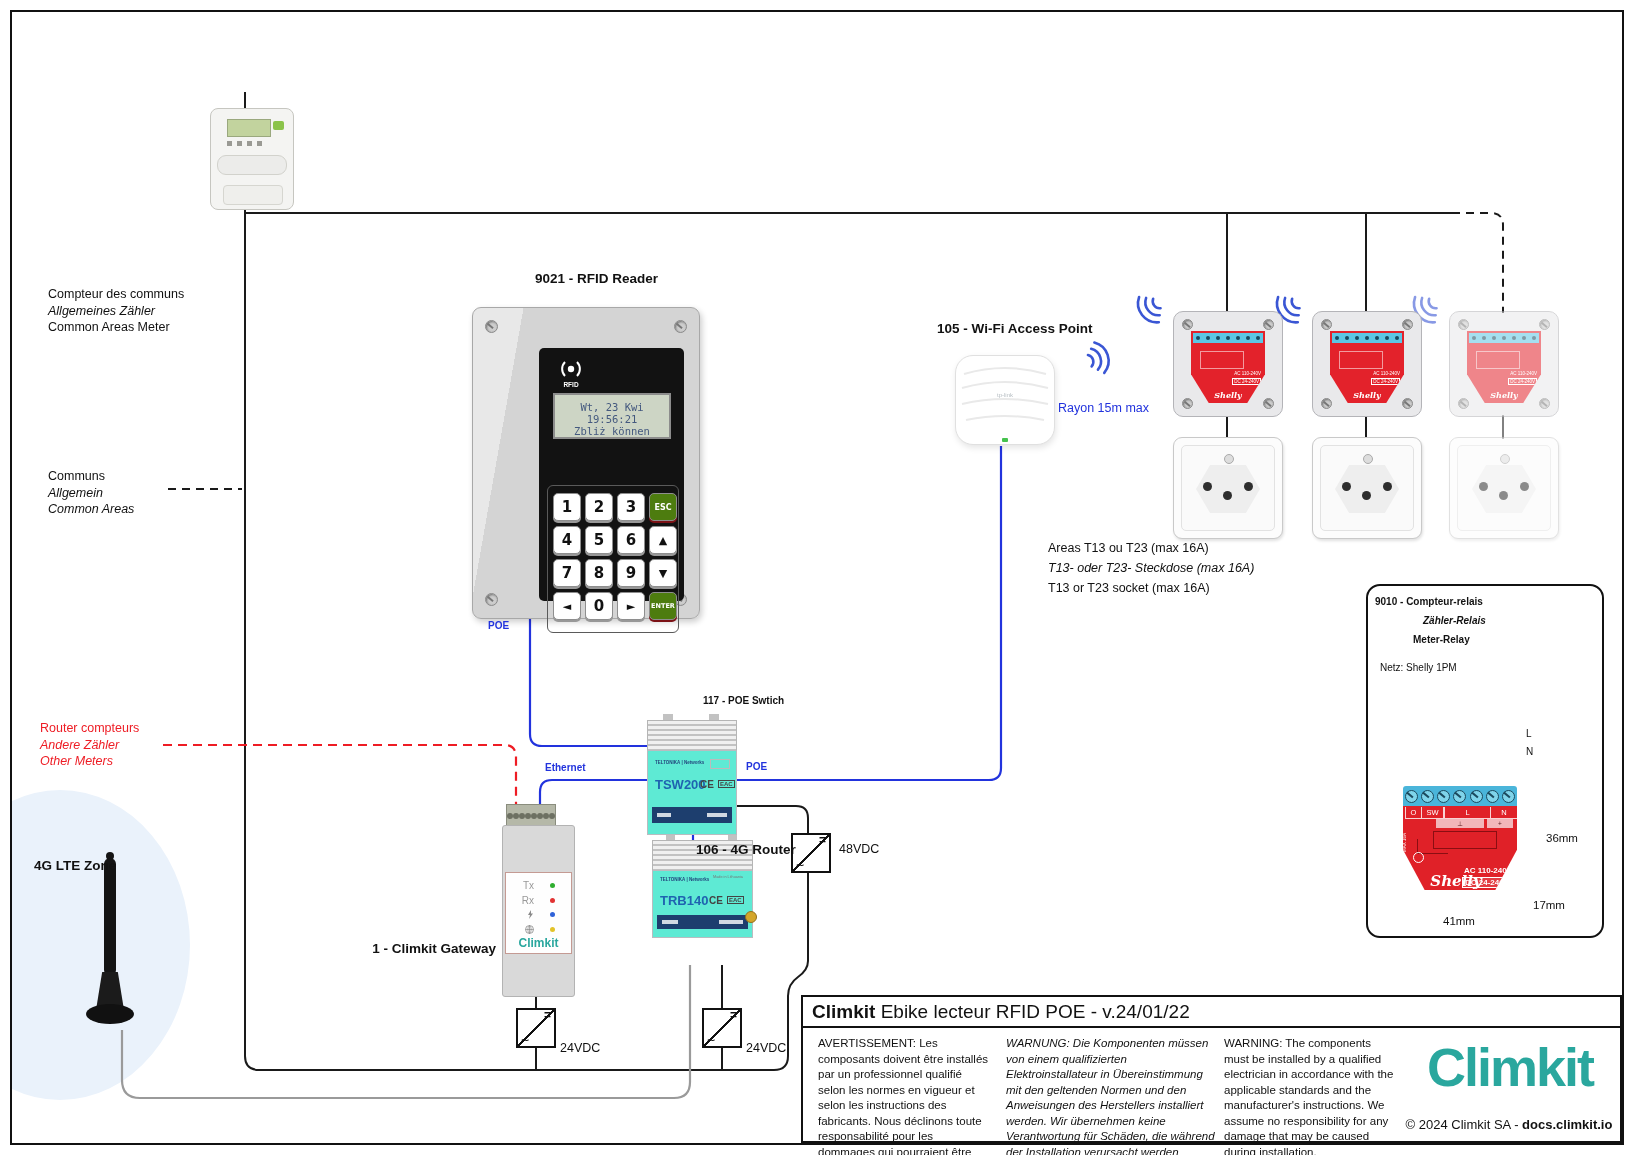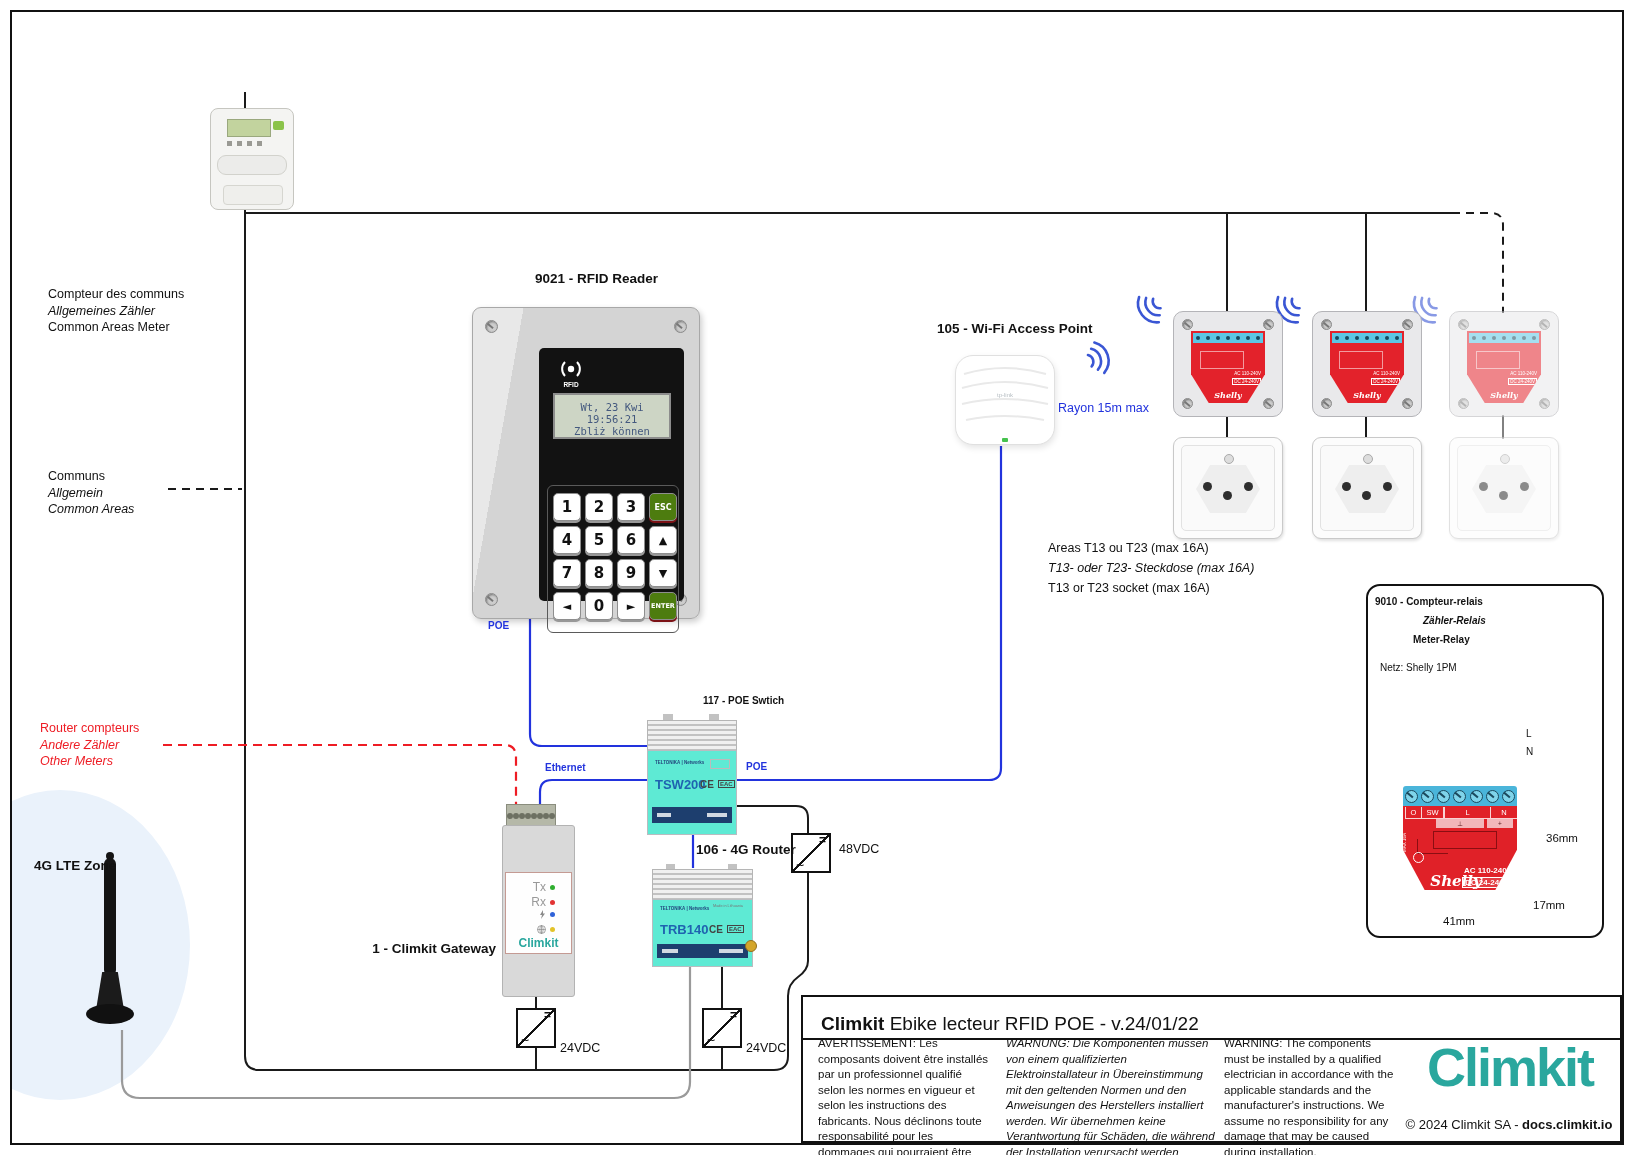--- a/index.html
+++ b/index.html
@@ -20,21 +20,21 @@
   .dev{z-index:3}
   .scr{position:absolute;width:11px;height:11px;border-radius:50%;background:#cdcdcd;border:1px solid #8a8a8a;box-shadow:inset 1px 1px 2px #777}
   .scr:after{content:"";position:absolute;left:1px;top:4px;width:7px;height:1.5px;background:#777;transform:rotate(40deg)}
   
   .keys{display:grid;grid-template-columns:repeat(4,28px);grid-auto-rows:28px;gap:5px 4px}
   .key{background:#fff;border:1px solid #8e8e8e;border-radius:5px;font-weight:bold;font-size:15px;display:flex;align-items:center;justify-content:center;box-shadow:0 2px 0 #989898;font-family:"DejaVu Sans",sans-serif;color:#111}
   .key.kred{background:#4d7c0f;color:#fff;font-size:8px;box-shadow:0 2px 0 #7c1216}
   .key.karr{font-size:11px}
   .key.kxs{font-size:6.5px}
   
-  .gwrow{position:absolute;right:16px;display:flex;align-items:center;gap:4px;font-size:12px;color:#999}
+  .gwrow{position:absolute;right:16px;display:flex;align-items:center;gap:16px;font-size:10px;color:#999}
   .dot{width:5px;height:5px;border-radius:50%;display:inline-block}
   
   .sbox{width:108px;height:104px;background:#e9e9eb;border:1.5px solid #b4b4b8;border-radius:10px;position:absolute}
   .sbox .scr{width:9px;height:9px}
   .sred{position:absolute;left:17px;top:19px;width:74px;height:72px;background:#e3222b;clip-path:polygon(0 0,100% 0,100% 60%,76% 100%,24% 100%,0 60%)}
   .sstrip{position:absolute;left:2px;top:2px;right:2px;height:10px;background:#5cc6e4;display:flex;justify-content:space-around;align-items:center}
   .tdot{width:4px;height:4px;border-radius:50%;background:#174a60}
   .sdia{position:absolute;left:9px;top:20px;width:42px;height:16px;border:1px solid rgba(255,255,255,.55)}
   .sac{position:absolute;right:4px;top:40px;font-size:4.5px;color:#fff;white-space:nowrap}
   .sdc{position:absolute;right:4px;top:47px;font-size:4.5px;color:#fff;border:.5px solid #fff;padding:0 1px;white-space:nowrap}
@@ -67,21 +67,21 @@
   .shcell{border-left:1px solid rgba(255,255,255,.8);border-bottom:1px solid rgba(255,255,255,.8);text-align:center;height:11px;line-height:11px}
   .pink{position:absolute;height:9px;background:#f2b6ba;color:#58191c;font-size:6.5px;text-align:center;line-height:9px}
   .shdia{position:absolute;left:30px;top:25px;width:62px;height:16px;border:1px solid rgba(70,0,0,.55)}
   .shdia2{position:absolute;left:14px;top:33px;width:30px;height:14px;border-left:1px solid rgba(70,0,0,.55);border-bottom:1px solid rgba(70,0,0,.55)}
   .shmax{position:absolute;left:-8px;top:34px;font-size:4.5px;color:#fff;transform:rotate(-90deg)}
   .shac{position:absolute;right:5px;top:60px;font-size:8px;font-weight:bold;color:#fff;white-space:nowrap}
   .shdc{position:absolute;right:5px;top:71px;font-size:8px;font-weight:bold;color:#fff;border:1px solid #fff;background:rgba(255,255,255,.12);padding:0 2px;white-space:nowrap}
   .shbrand{position:absolute;left:0;right:8px;bottom:0;text-align:center;color:#fff;font-family:"DejaVu Serif",serif;font-style:italic;font-weight:bold;font-size:15px}
   
   .tblock{left:801px;top:995px;width:817px;height:144px;border:2px solid #111;background:#fff;z-index:8}
-  .tbtitle{position:absolute;left:0;top:12px;right:0;height:29px;border-bottom:2px solid #111;line-height:29px;padding-left:18px;font-size:19px;white-space:nowrap}
+  .tbtitle{position:absolute;left:0;top:0;right:0;height:29px;border-bottom:2px solid #111;line-height:29px;padding-left:9px;font-size:19px;white-space:nowrap}
   .warn{position:absolute;font-size:11.5px;line-height:15.5px;color:#111;z-index:8}
   .logo{color:#2aa79e;font-size:54px;font-weight:bold;letter-spacing:-2px;line-height:54px}
 </style>
 </head>
 <body>
 
 <div class="canvas">
 
   <div class="abs clip">
     <div class="blob"></div>
@@ -417,21 +417,21 @@
       <div class="abs bluestrip" style="left:4px;top:56px;width:80px;height:16px">
         <div class="wm" style="left:5px;top:6px;width:14px"></div>
         <div class="wm" style="right:5px;top:6px;width:20px"></div>
       </div>
     </div>
   </div>
   <div class="abs lbl b blue t13" style="left:545px;top:760px;z-index:4">Ethernet</div>
   <div class="abs lbl b blue t13" style="left:746px;top:759px;z-index:4">POE</div>
 
   <div class="abs lbl b t135" style="left:696px;top:842px;z-index:4">106 - 4G Router</div>
-  <div class="abs dev" style="left:652px;top:864px;width:109px;height:101px">
+  <div class="abs dev" style="left:652px;top:835px;width:109px;height:101px">
     <div class="abs" style="left:14px;top:0;width:9px;height:6px;background:#c2c2c2"></div>
     <div class="abs" style="left:76px;top:0;width:9px;height:6px;background:#c2c2c2"></div>
     <div class="abs ribbed" style="left:0;top:5px;width:99px;height:30px"></div>
     <div class="abs tnbody" style="left:0;top:35px;width:99px;height:66px">
       <div class="abs tbrand" style="left:7px;top:6px">TELTONIKA | Networks</div>
       <div class="abs" style="right:5px;top:4px;font-size:3.8px;color:#777;width:34px;line-height:4.5px">Made in Lithuania</div>
       <div class="abs tmodel" style="left:7px;top:22px">TRB140</div>
       <div class="abs tce" style="left:56px;top:24px">CE</div>
       <div class="abs teac" style="left:74px;top:25px">EAC</div>
       <div class="abs bluestrip" style="left:4px;top:44px;width:91px;height:14px">

